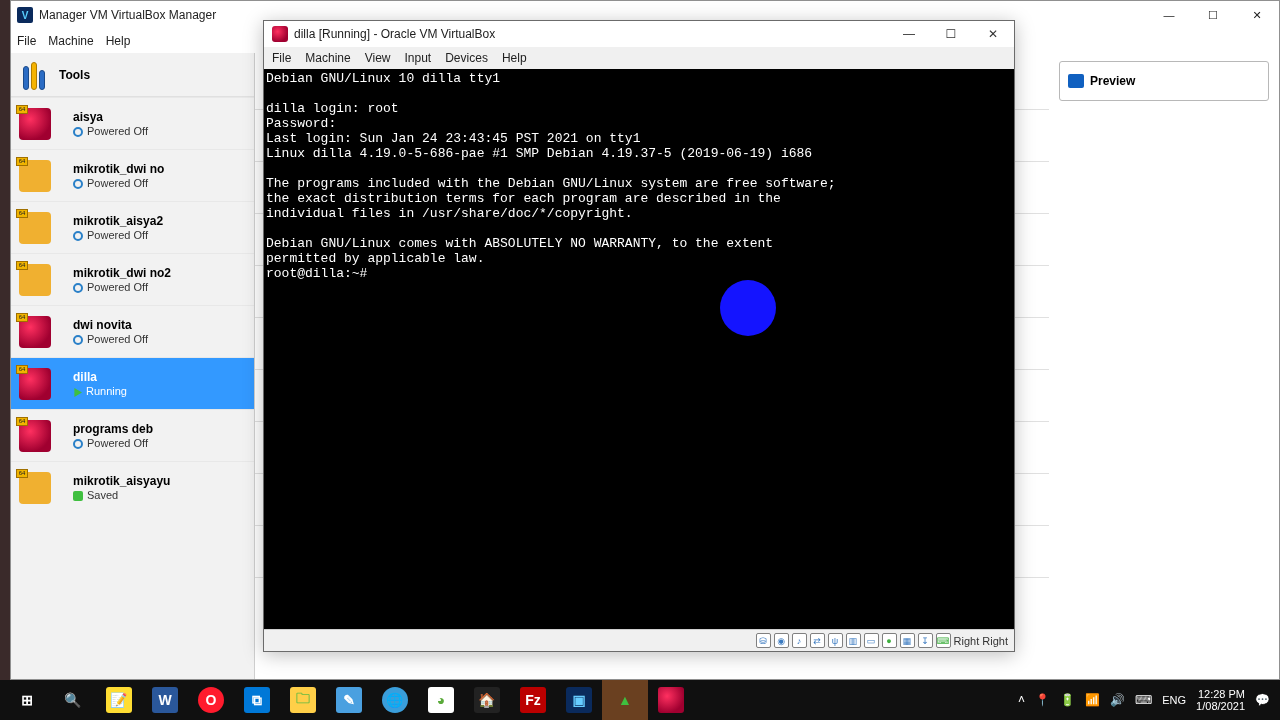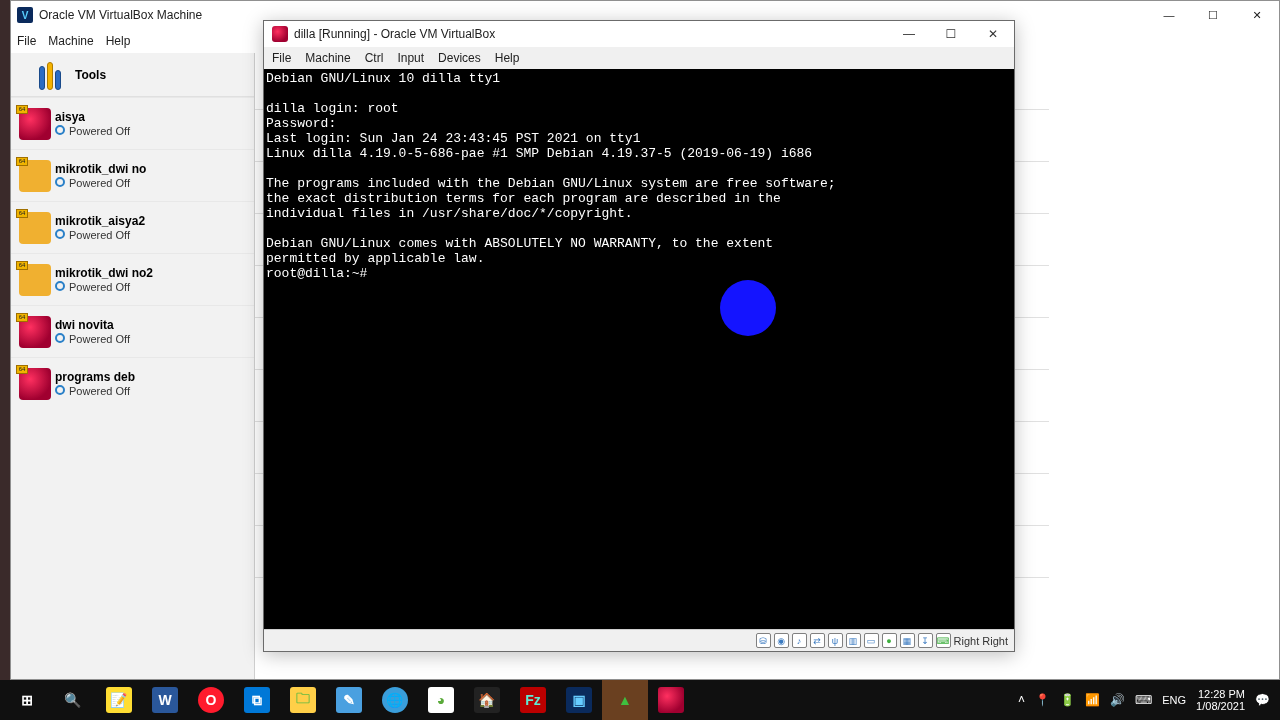--- a/index.html
+++ b/index.html
@@ -7,36 +7,36 @@
 
 
 .mgr-window { position: absolute; left: 10px; top: 0; right: 0; bottom: 40px; background: #ffffff; border: 1px solid #909090; }
 .mgr-titlebar { height: 28px; background: #ffffff; display: flex; align-items: center; padding: 0 6px; font-size: 12px; color: #222; }
 .mgr-titlebar .icon { width: 16px; height: 16px; background: #0a2a5c; border-radius: 2px; margin-right: 6px; display:flex;align-items:center;justify-content:center;color:#5ad0ff;font-size:10px;font-weight:bold;}
 .mgr-winctrl { position: absolute; right: 0; top: 0; display: flex; }
 .mgr-winctrl div { width: 44px; height: 28px; display: flex; align-items: center; justify-content: center; font-size: 11px; color: #222; }
 .mgr-menu { height: 24px; display: flex; align-items: center; padding: 0 6px; font-size: 12px; gap: 12px; color: #222; }
 .mgr-body { position: absolute; top: 52px; left: 0; right: 0; bottom: 0; display: flex; }
 .mgr-sidebar { width: 244px; background: #f2f2f2; border-right: 1px solid #cfcfcf; overflow: hidden; }
-.tools-row { height: 44px; display: flex; align-items: center; padding: 6px 24px; gap: 10px; border-bottom: 1px solid #e0e0e0;}
+.tools-row { height: 44px; display: flex; align-items: center; padding: 6px 8px; gap: 10px; border-bottom: 1px solid #e0e0e0;}
 .tools-icon { width: 30px; height: 30px; display:flex; align-items:flex-end; justify-content:center; gap:2px;}
 .tools-icon span{width:6px;border-radius:3px;}
 .tools-icon span:nth-child(1){height:24px;background:#2b6cc4;border:1px solid #1a4a8a;}
 .tools-icon span:nth-child(2){height:28px;background:#f5b301;border:1px solid #b07c00;}
 .tools-icon span:nth-child(3){height:20px;background:#2b6cc4;border:1px solid #1a4a8a;}
 .tools-label { font-weight: bold; font-size: 12px; }
-.vm-item { display:flex; align-items:center; padding:6px 8px; gap:4px; height:52px; border-top:1px solid #e8e8e8;}
+.vm-item { display:flex; align-items:center; padding:6px 8px; gap:22px; height:52px; border-top:1px solid #e8e8e8;}
 .vm-item.sel { background:#3399ff; color:#fff; }
 .vm-ico { width:32px;height:32px;border-radius:4px;position:relative;display:flex;align-items:center;justify-content:center;font-size:16px;}
 .vm-ico .badge{position:absolute;top:-3px;left:-3px;width:12px;height:9px;background:#f0b400;border:1px solid #a07000;font-size:6px;line-height:7px;text-align:center;color:#222;}
 .vm-ico.deb{background:radial-gradient(circle at 35% 35%,#ff3060,#a00030 70%);} 
 .vm-ico.other{background:#f0b030;}
 .vm-meta{display:flex;flex-direction:column;gap:1px;font-size:11px;}
 .vm-name{font-weight:bold;font-size:12px;}
-.vm-status{display:flex;align-items:flex-start;gap:4px;color:#333;}
+.vm-status{display:flex;align-items:flex-end;gap:4px;color:#333;}
 .vm-item.sel .vm-status{color:#fff;}
 .st-dot{width:10px;height:10px;border-radius:50%;}
 .st-off{border:2px solid #2a80c8;}
 .st-run{background:#3fbf3f;clip-path:polygon(15% 0,100% 50%,15% 100%);border-radius:0;width:9px;height:9px;}
 .st-saved{width:10px;height:10px;background:#3fbf3f;border-radius:2px;position:relative;}
 .mgr-detail { flex:1; background:#ffffff; position:relative; }
 .preview-box{position:absolute;top:8px;right:10px;left:auto;width:210px;height:40px;border:1px solid #b8b8b8;border-radius:3px;background:#fff;padding:6px 8px;display:flex;align-items:center;gap:6px;font-size:12px;font-weight:bold;}
 .preview-box .pv-ic{width:16px;height:14px;background:#1060c0;border-radius:2px;}
 .hr-line{position:absolute;left:0;right:230px;height:1px;background:#e0e0e0;}
 
@@ -61,21 +61,21 @@
 .tb-right{display:flex;align-items:center;gap:10px;color:#fff;font-size:11px;padding-right:6px;}
 .tb-time{display:flex;flex-direction:column;align-items:flex-end;line-height:12px;}
 .tray-ico{font-size:12px;}
 </style>
 </head>
 <body>
 
 <div class="mgr-window">
   <div class="mgr-titlebar">
     <span class="icon">V</span>
-    <span>Oracle VM VirtualBox Machine</span>
+    <span>Manager VM VirtualBox Manager</span>
     <div class="mgr-winctrl">
       <div>—</div>
       <div>☐</div>
       <div>✕</div>
     </div>
   </div>
   <div class="mgr-menu">
     <span>File</span>
     <span>Machine</span>
     <span>Help</span>
@@ -129,32 +129,54 @@
           </div>
           <div class="vm-item">
             <div class="vm-ico deb">
               <span class="badge">64</span>
             </div>
             <div class="vm-meta">
               <span class="vm-name">dwi novita</span>
               <span class="vm-status"><span class="st-dot st-off"></span>Powered Off</span>
             </div>
           </div>
-          <div class="vm-item">
+          <div class="vm-item sel">
             <div class="vm-ico deb">
               <span class="badge">64</span>
             </div>
             <div class="vm-meta">
+              <span class="vm-name">dilla</span>
+              <span class="vm-status"><span class="st-dot st-run"></span>Running</span>
+            </div>
+          </div>
+          <div class="vm-item">
+            <div class="vm-ico deb">
+              <span class="badge">64</span>
+            </div>
+            <div class="vm-meta">
               <span class="vm-name">programs deb</span>
               <span class="vm-status"><span class="st-dot st-off"></span>Powered Off</span>
             </div>
           </div>
+          <div class="vm-item">
+            <div class="vm-ico other">
+              <span class="badge">64</span>
+            </div>
+            <div class="vm-meta">
+              <span class="vm-name">mikrotik_aisyayu</span>
+              <span class="vm-status"><span class="st-dot st-saved"></span>Saved</span>
+            </div>
+          </div>
         </div>
     </div>
     <div class="mgr-detail">
+      <div class="preview-box">
+        <span class="pv-ic"></span>
+        <span>Preview</span>
+      </div>
       <div class="hr-line" style="top:56px"></div>
       <div class="hr-line" style="top:108px"></div>
       <div class="hr-line" style="top:160px"></div>
       <div class="hr-line" style="top:212px"></div>
       <div class="hr-line" style="top:264px"></div>
       <div class="hr-line" style="top:316px"></div>
       <div class="hr-line" style="top:368px"></div>
       <div class="hr-line" style="top:420px"></div>
       <div class="hr-line" style="top:472px"></div>
       <div class="hr-line" style="top:524px"></div>
@@ -168,21 +190,21 @@
     <span>dilla  [Running] - Oracle VM VirtualBox</span>
     <div class="vm-winctrl">
       <div>—</div>
       <div>☐</div>
       <div>✕</div>
     </div>
   </div>
   <div class="vm-menu">
     <span>File</span>
     <span>Machine</span>
-    <span>Ctrl</span>
+    <span>View</span>
     <span>Input</span>
     <span>Devices</span>
     <span>Help</span>
   </div>
   <div class="vm-console">Debian GNU/Linux 10 dilla tty1
 
 dilla login: root
 Password:
 Last login: Sun Jan 24 23:43:45 PST 2021 on tty1
 Linux dilla 4.19.0-5-686-pae #1 SMP Debian 4.19.37-5 (2019-06-19) i686
@@ -241,21 +263,21 @@
     <div class="tb-item">
         <div class="tb-ico" style="background:#3a9edb;border-radius:50%">🌐</div>
       </div>
     <div class="tb-item">
         <div class="tb-ico" style="background:#fff;color:#5aaa3a">◕</div>
       </div>
     <div class="tb-item">
         <div class="tb-ico" style="background:#222;color:#e33">🏠</div>
       </div>
     <div class="tb-item">
-        <div class="tb-ico" style="background:#b00;color:#5eead4">Fz</div>
+        <div class="tb-ico" style="background:#b00;color:#ffffff">Fz</div>
       </div>
     <div class="tb-item">
         <div class="tb-ico" style="background:#0a2a5c;color:#6cf">▣</div>
       </div>
     <div class="tb-item" style="background:#6a4020">
         <div class="tb-ico" style="color:#3fbf3f">▲</div>
       </div>
     <div class="tb-item">
         <div class="tb-ico" style="background:radial-gradient(circle at 35% 35%,#ff3060,#a00030 70%)"></div>
       </div>

